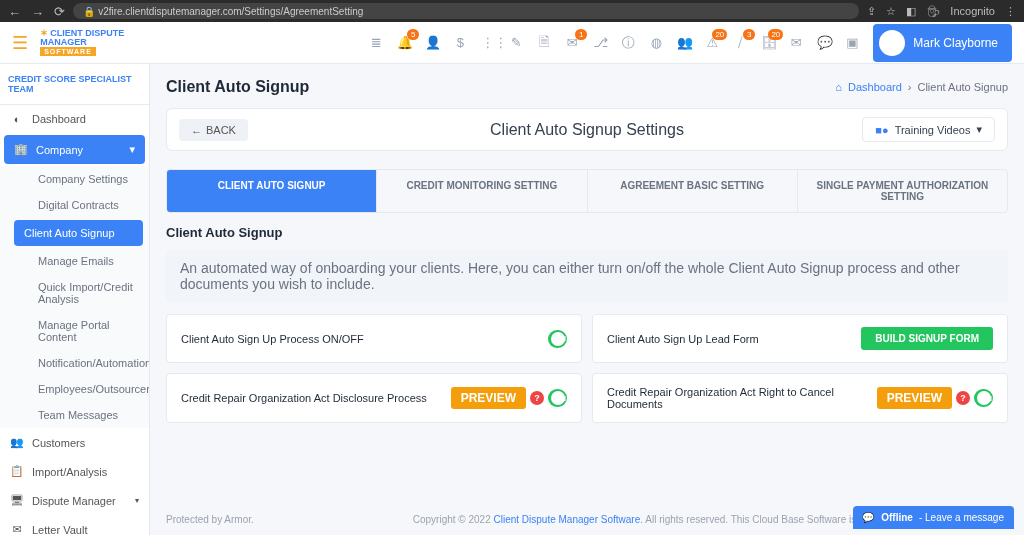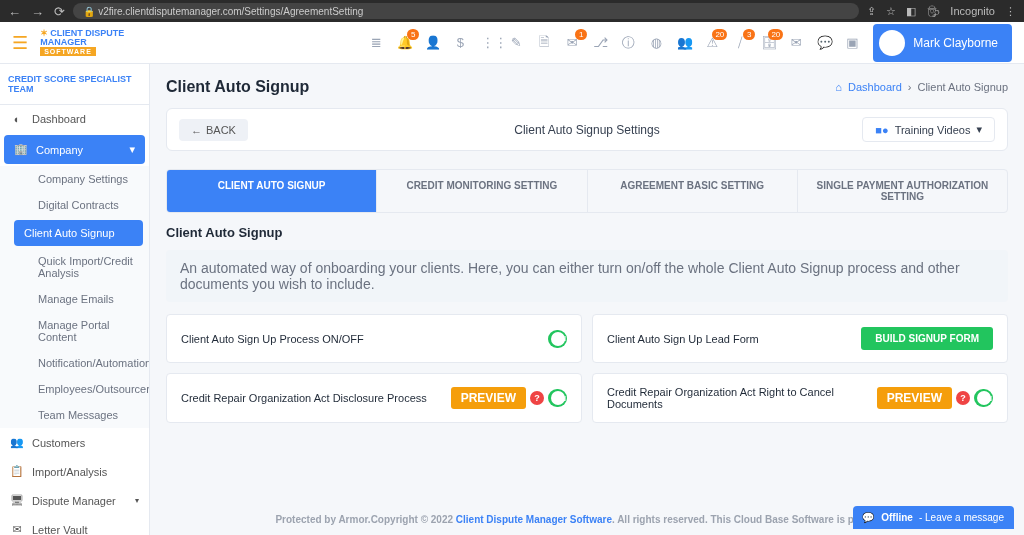--- a/index.html
+++ b/index.html
@@ -29,39 +29,39 @@
 .sub-item.active{background:#3b82f6;color:#fff;border-radius:4px;margin:2px 6px 2px 14px;padding-left:10px;}
 .nav-item .caret{margin-left:auto;font-size:8px;}
 .main{flex:1;display:flex;flex-direction:column;overflow:auto;}
 .page-head{display:flex;align-items:center;padding:14px 16px 6px;}
 .page-head h1{font-size:16px;font-weight:600;color:#1f2937;}
 .breadcrumb{margin-left:auto;font-size:11px;color:#6b7280;display:flex;align-items:center;gap:6px;}
 .breadcrumb a{color:#3b82f6;text-decoration:none;}
 .panel{background:#fff;border:1px solid #e5e9f0;border-radius:6px;margin:6px 16px;}
 .panel-head{display:flex;align-items:center;padding:8px 12px;}
 .back-btn{background:#eef1f6;border:none;border-radius:4px;padding:5px 12px;font-size:11px;color:#555;cursor:pointer;display:flex;align-items:center;gap:4px;}
-.panel-title{position:absolute;left:50%;transform:translateX(-50%);font-size:12px;color:#374151;}
+.panel-title{position:absolute;left:50%;transform:translateX(-50%);font-size:16px;color:#374151;}
 .panel-head{position:relative;}
 .training-btn{margin-left:auto;background:#fff;border:1px solid #e5e9f0;border-radius:4px;padding:5px 12px;font-size:11px;color:#374151;display:flex;align-items:center;gap:6px;cursor:pointer;}
 .tabs{display:flex;border:1px solid #e5e9f0;border-radius:4px;margin:12px 16px 0;overflow:hidden;}
 .tab{flex:1;text-align:center;padding:10px 4px;font-size:10px;font-weight:600;color:#6b7280;cursor:pointer;border-right:1px solid #e5e9f0;}
 .tab:last-child{border-right:none;}
 .tab.active{background:#3b82f6;color:#fff;}
 .section-title{font-size:13px;font-weight:600;padding:12px 16px 4px;color:#1f2937;}
 .info-box{background:#f1f5f9;margin:6px 16px;padding:10px 14px;border-radius:4px;font-size:14px;color:#6b7280;}
 .cards{display:grid;grid-template-columns:1fr 1fr;gap:10px;margin:6px 16px 16px;}
 .card{background:#fff;border:1px solid #e5e9f0;border-radius:4px;padding:12px 14px;display:flex;align-items:center;gap:4px;}
 .card .label{flex:1;font-size:11px;color:#1f2937;}
 .toggle{width:19px;height:18px;background:#22c55e;border-radius:10px;position:relative;cursor:pointer;display:flex;align-items:center;}
 .toggle .knob{width:14px;height:14px;background:#fff;border-radius:50%;position:absolute;right:2px;}
 .toggle .txt{color:#fff;font-size:8px;font-weight:bold;margin-left:6px;}
 .preview-btn{background:#f59e0b;color:#fff;border:none;border-radius:3px;padding:4px 10px;font-size:12px;font-weight:600;cursor:pointer;}
 .build-btn{background:#22c55e;color:#fff;border:none;border-radius:3px;padding:6px 14px;font-size:10px;font-weight:600;cursor:pointer;}
 .help{width:14px;height:14px;border-radius:50%;background:#ef4444;color:#fff;display:flex;align-items:center;justify-content:center;font-size:9px;font-weight:bold;cursor:pointer;}
-.footer{display:flex;justify-content:flex-end;padding:10px 16px;font-size:10px;color:#9ca3af;margin-top:auto;font-weight:bold;}
+.footer{display:flex;justify-content:space-between;padding:10px 16px;font-size:10px;color:#9ca3af;margin-top:auto;}
 .footer a{color:#3b82f6;text-decoration:none;}
 .chat-widget{position:fixed;right:10px;bottom:6px;background:#3b82f6;color:#fff;font-size:10px;padding:6px 10px;border-radius:4px 4px 0 0;display:flex;align-items:center;gap:6px;}
 .scrollbar-hide::-webkit-scrollbar{width:4px;}
 .nav-item .ic, .top-icons .ic{width:14px;display:inline-block;text-align:center;}
 </style>
 </head>
 <body>
 
 <div class="browser-bar">
   <div class="browser-nav">
@@ -129,22 +129,22 @@
         <span style="display:flex;gap:8px;align-items:center">
           <span class="ic">🏢</span>
           <span>Company</span>
         </span>
         <span>▾</span>
       </div>
     <div class="sub-nav">
       <div class="sub-item">Company Settings</div>
       <div class="sub-item">Digital Contracts</div>
       <div class="sub-item active">Client Auto Signup</div>
+      <div class="sub-item">Manage Emails</div>
       <div class="sub-item">Quick Import/Credit Analysis</div>
-      <div class="sub-item">Manage Emails</div>
       <div class="sub-item">Manage Portal Content</div>
       <div class="sub-item">Notification/Automation</div>
       <div class="sub-item">Employees/Outsourcers</div>
       <div class="sub-item">Team Messages</div>
     </div>
     <div class="nav-item">
         <span class="ic">👥</span>
         <span>Customers</span>
       </div>
     <div class="nav-item">

